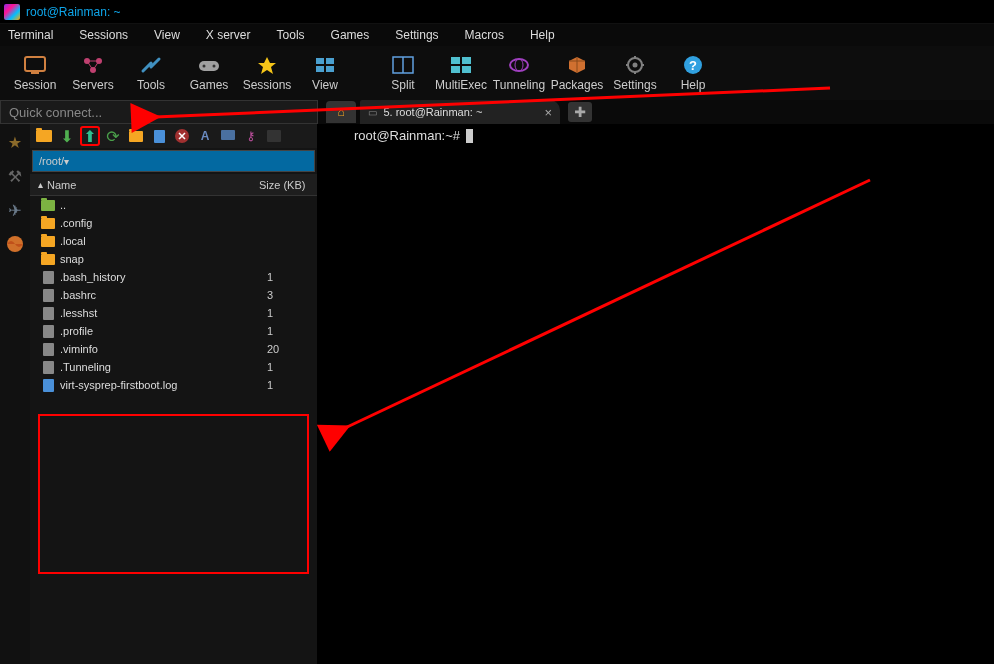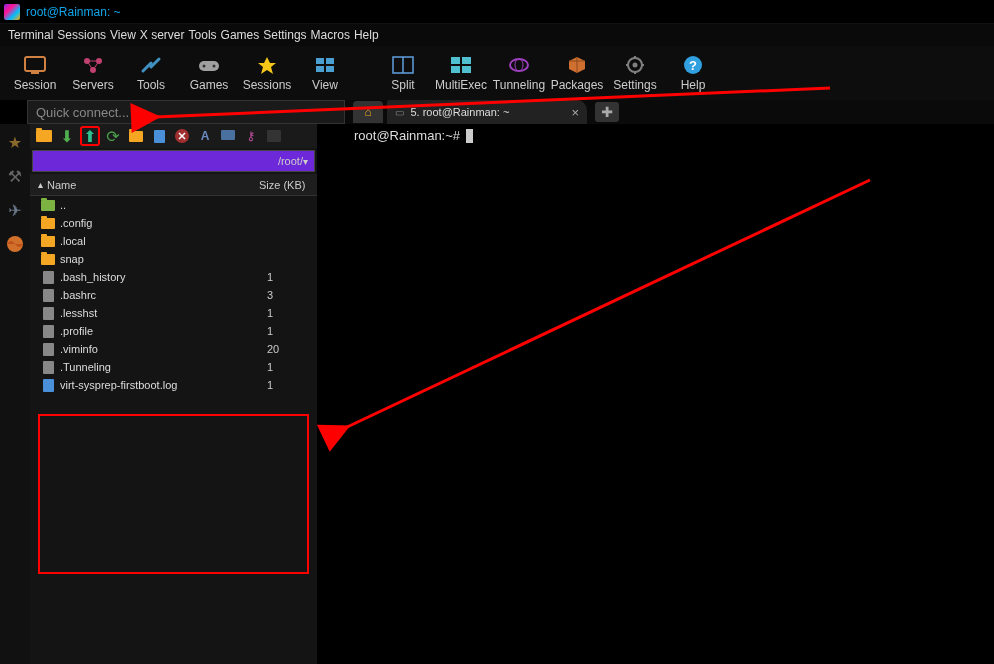--- a/index.html
+++ b/index.html
@@ -4,51 +4,51 @@
 <style>
 * { margin: 0; padding: 0; box-sizing: border-box; font-family: "Segoe UI", Tahoma, sans-serif; }
 body { background: #000; color: #ccc; width: 994px; height: 664px; overflow: hidden; position: relative; }
 
 
 .titlebar { height: 24px; background: #000; display: flex; align-items: center; padding: 0 4px; border-bottom: 1px solid #111; }
 .titlebar-icon { width: 16px; height: 16px; margin-right: 6px; background: linear-gradient(135deg,#8a2be2,#ff1493,#00bfff,#ffa500); border-radius: 2px; }
 .titlebar-text { font-size: 12px; color: #0ea5e9; }
 
 
-.menubar { height: 22px; background: #0a0a0a; display: flex; align-items: center; padding: 0 8px; gap: 4px; font-size: 12px; }
+.menubar { height: 22px; background: #0a0a0a; display: flex; align-items: center; padding: 0 8px; gap: 26px; font-size: 12px; }
 .menubar span { color: #ddd; cursor: default; }
 
 
 .toolbar { height: 54px; background: #0d0d0d; display: flex; align-items: center; padding: 0 6px; gap: 0; }
 .tool { width: 58px; height: 50px; display: flex; flex-direction: column; align-items: center; justify-content: center; gap: 2px; }
 .tool-icon { width: 26px; height: 22px; display: flex; align-items: center; justify-content: center; }
 .tool-label { font-size: 12px; color: #ccc; }
 
 
-.quickrow { height: 24px; display: flex; margin-left: 27px; }
+.quickrow { height: 24px; display: flex; }
 .quickconnect { flex: 0 0 318px; background: #1a1a1a; border: 1px solid #333; display: flex; align-items: center; padding: 0 8px; color: #888; font-size: 13px; }
 .tabbar { flex: 1; background: #0a0a0a; display: flex; align-items: center; gap: 4px; padding-left: 8px; position: relative; }
 .hometab { width: 30px; height: 22px; background: #333; border-radius: 4px 4px 0 0; display: flex; align-items: center; justify-content: center; color: #f5a623; font-size: 12px; }
 .tab { height: 24px; background: #222; border-radius: 2px 10px 0 0; padding: 0 24px 0 8px; display: flex; align-items: center; font-size: 11px; color: #ddd; position: relative; min-width: 200px; }
 .tab-close { position: absolute; right: 8px; color: #aaa; font-size: 13px; }
 .tab-add { width: 24px; height: 20px; background: #333; border-radius: 3px; display: flex; align-items: center; justify-content: center; color: #aaa; font-size: 14px; margin-left: 4px; }
 
 
 .body { display: flex; height: calc(664px - 24px - 22px - 54px - 24px); }
 
 
 .gutter { width: 30px; background: #111; display: flex; flex-direction: column; align-items: center; padding-top: 8px; gap: 14px; }
 .gutter-icon { width: 20px; height: 20px; display: flex; align-items: center; justify-content: center; font-size: 16px; }
 
 
 .sftp { width: 288px; background: #141414; display: flex; flex-direction: column; border-right: 1px solid #000; }
 .sftp-toolbar { height: 24px; background: #1a1a1a; display: flex; align-items: center; padding: 0 4px; gap: 3px; }
 .sftp-btn { width: 20px; height: 20px; display: flex; align-items: center; justify-content: center; border-radius: 3px; }
 .sftp-btn.boxed { border: 2px solid #ff0000; }
-.sftp-path { height: 22px; margin: 2px; background: #6d28d9; border: 1px solid #444; display: flex; align-items: center; padding: 0 6px; font-size: 11px; justify-content: flex-end; }
+.sftp-path { height: 22px; margin: 2px; background: #0369a1; border: 1px solid #444; display: flex; align-items: center; padding: 0 6px; font-size: 11px; justify-content: flex-start; }
 .sftp-head { height: 22px; background: #1e1e1e; display: flex; align-items: center; font-size: 11px; border-bottom: 1px solid #333; }
 .sftp-head-name { flex: 1; padding-left: 8px; display: flex; align-items: center; gap: 4px; }
 .sftp-head-size { width: 58px; text-align: left; padding-right: 8px; }
 .filelist { flex: 0 0 auto; }
 .filerow { height: 18px; display: flex; align-items: center; font-size: 11px; padding-left: 10px; }
 .filerow-icon { width: 16px; height: 14px; margin-right: 4px; display: inline-flex; align-items: center; justify-content: center; }
 .folder-ico { width: 14px; height: 11px; background: #f5a623; border-radius: 1px; position: relative; }
 .folder-ico.green { background: #7cb342; }
 .folder-ico::before { content: ""; position: absolute; top: -2px; left: 0; width: 6px; height: 2px; background: inherit; border-radius: 1px 1px 0 0; }
 .file-ico { width: 11px; height: 13px; background: #888; border-radius: 1px; }

